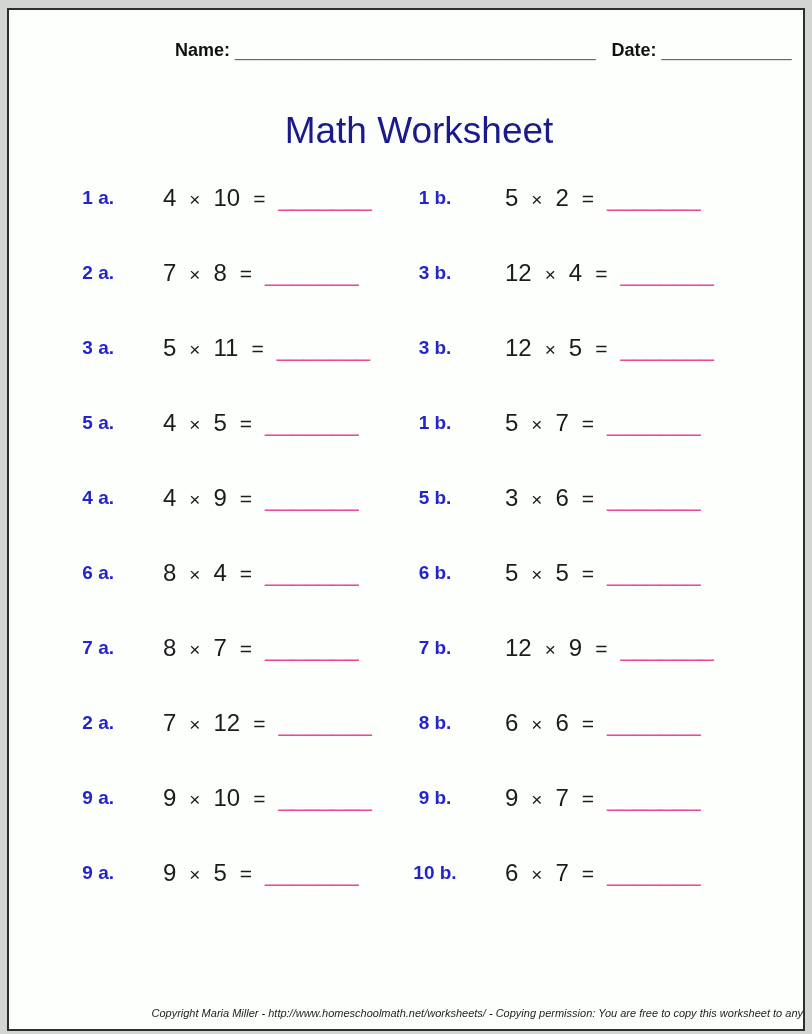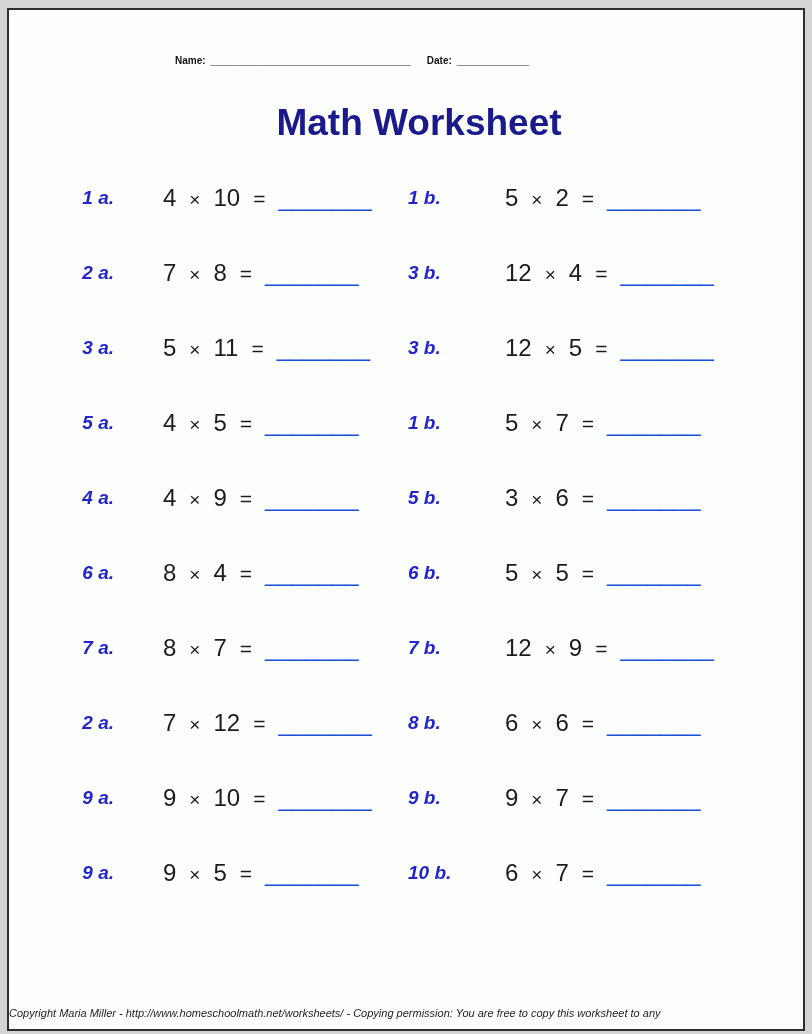--- a/index.html
+++ b/index.html
@@ -20,87 +20,86 @@
     left: 7px;
     right: 7px;
     top: 8px;
     bottom: 3px;
     background: var(--page-bg, #fdfffd);
     border: 2px solid var(--page-border, #2c2f2c);
   }
   
   .header {
     position: absolute;
-    top: 45px;
+    top: 30px;
     left: 166px;
-    font-size: 10px;
+    font-size: 18px;
     font-weight: bold;
     color: #111;
     white-space: nowrap;
   }
   .blank {
     font-weight: normal;
     color: #666;
   }
   .hlabel { margin-right: 5px; }
   .date-label { margin-left: 16px; }
   
   .title {
     position: absolute;
-    top: 92px;
+    top: 100px;
     left: 0;
     width: 100%;
     margin: 0;
     text-align: center;
     font-size: 37px;
-    font-weight: bold;
+    font-weight: normal;
     color: var(--title-navy, #1a1a8c);
     padding-left: 26px;
   }
   
   .problems {
     position: absolute;
     top: 150px;
     left: 0;
     width: 100%;
   }
   .prow {
     display: flex;
     align-items: center;
     height: 75px;
   }
   .plabel {
     font-weight: bold;
     font-size: 19px;
     color: var(--label-blue, #2424cc);
     white-space: nowrap;
-    font-style: italic;
   }
   .plabel.col-a { width: 105px; text-align: right; }
-  .plabel.col-b { width: 54px;  text-align: left; }
+  .plabel.col-b { width: 54px;  text-align: center; }
   .pexpr {
     display: inline-flex;
     align-items: baseline;
     gap: 13px;
     font-size: 24px;
     color: var(--text, #1c1c1c);
     white-space: nowrap;
   }
   .pexpr.col-a { margin-left: 49px; width: 245px; }
   .pexpr.col-b { margin-left: 43px; }
   .times  { font-size: 19px; }
   .equals { font-size: 21px; }
-  .ablank { color: #1d4ed8; }
+  .ablank { color: #ec4899; }
   
   .footer {
     position: absolute;
     bottom: 7px;
     left: 0;
     width: 100%;
-    text-align: left;
+    text-align: right;
     font-style: italic;
     font-size: 11px;
     line-height: 17px;
     color: var(--text, #1c1c1c);
   }
 </style>
 </head>
 <body>
 
 <div class="page">

